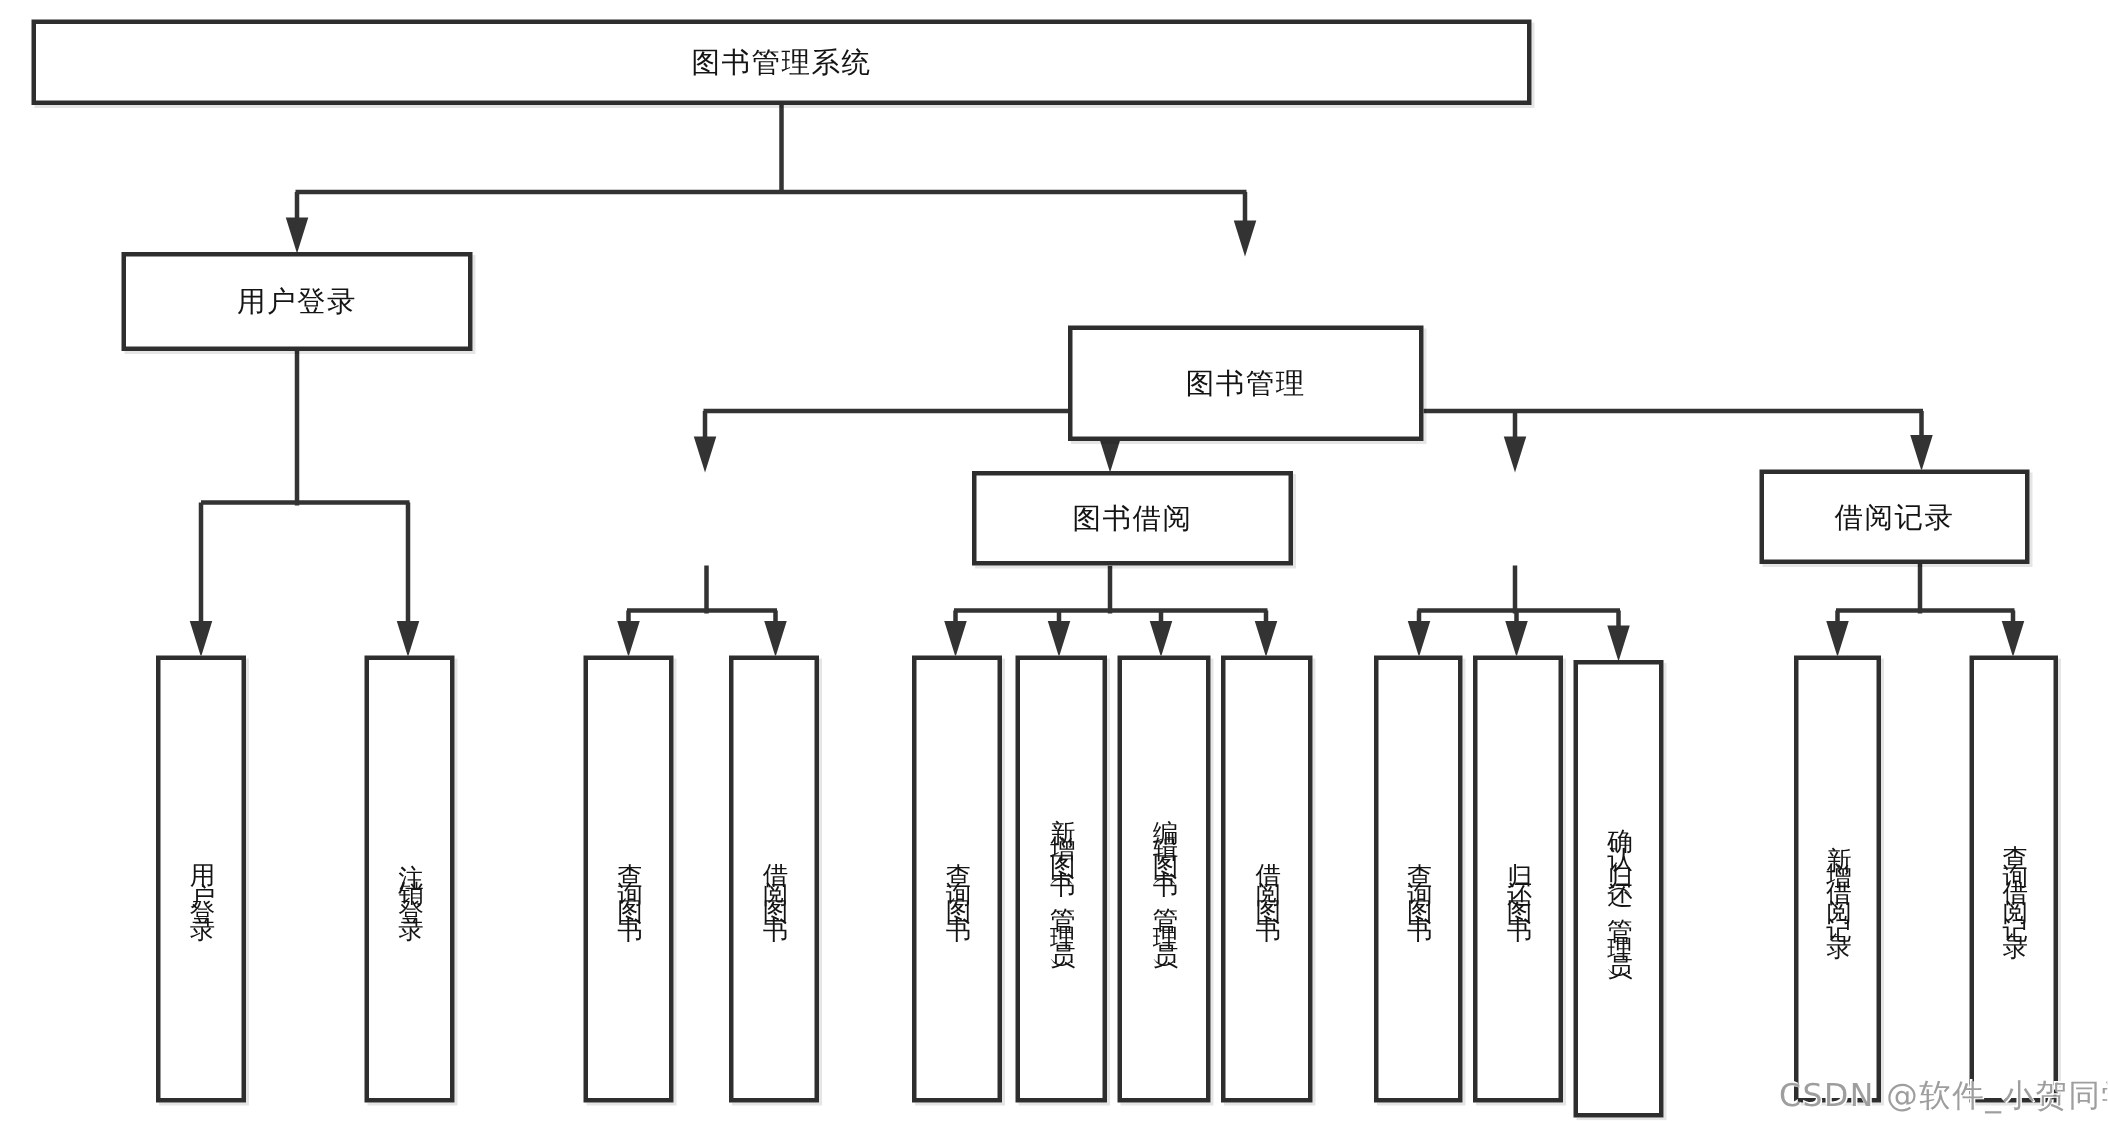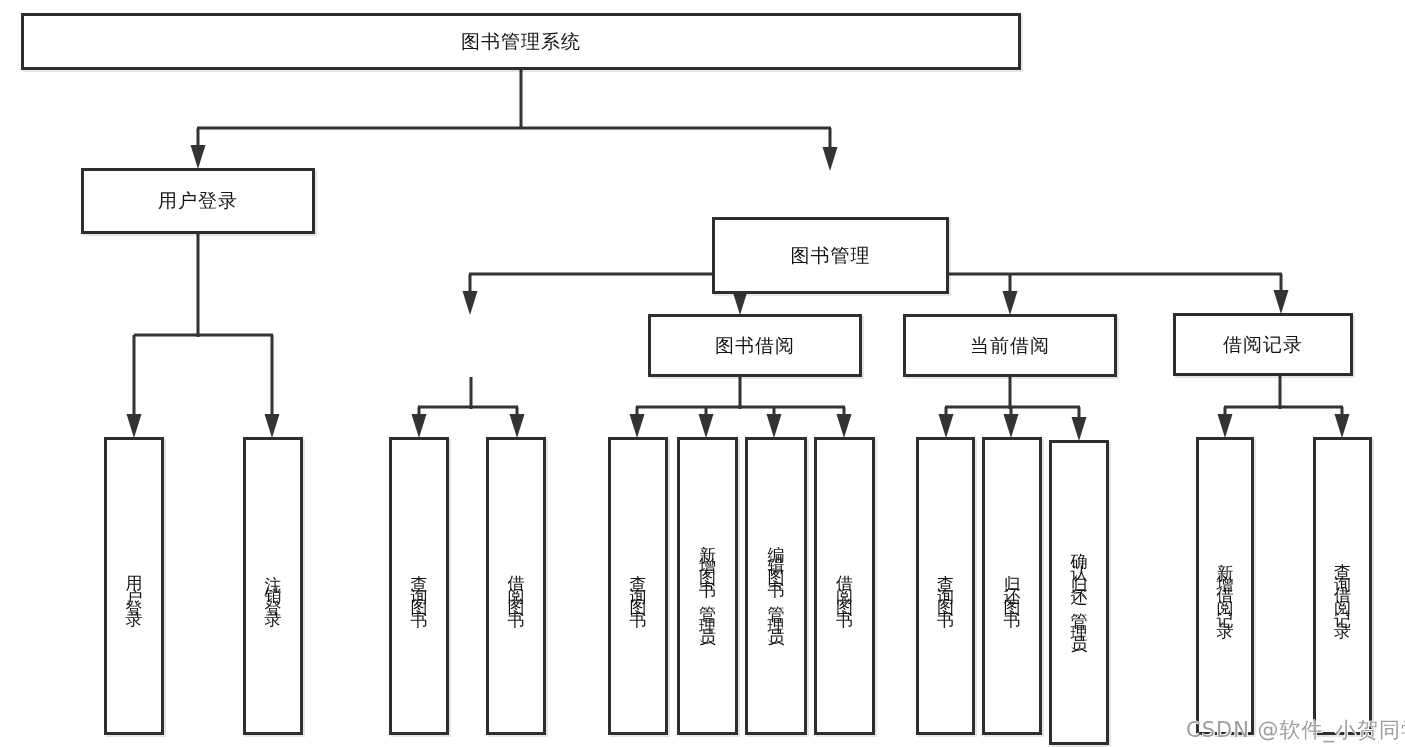--- a/index.html
+++ b/index.html
@@ -92,21 +92,20 @@
     <polygon class="arrow" points="1217.5,414 1232.5,414 1225,438"></polygon>
     <polygon class="arrow" points="1334.5,414 1349.5,414 1342,438"></polygon>
   </svg>
 
   <div class="node hbox" style="left:21px; top:13px; width:1000px; height:57px;">图书管理系统</div>
 
   <div class="node hbox" style="left:81px; top:168px; width:234px; height:66px;">用户登录</div>
   <div class="node hbox" style="left:712px; top:185px; width:237px; height:77px;margin-top:32px;">图书管理</div>
 
   <div class="node hbox" style="left:648px; top:314px; width:214px; height:63px;">图书借阅</div>
-  <div class="node hbox" style="left:903px; top:314px; width:214px; height:63px;">当前借阅</div>
   <div class="node hbox" style="left:1173px; top:313px; width:180px; height:63px;">借阅记录</div>
 
   <div class="node vbox" style="left:104px; top:437px; width:60px; height:298px;">用户登录</div>
   <div class="node vbox" style="left:243px; top:437px; width:60px; height:298px;">注销登录</div>
 
   <div class="node vbox" style="left:389px; top:437px; width:60px; height:298px;">查询图书</div>
   <div class="node vbox" style="left:486px; top:437px; width:60px; height:298px;">借阅图书</div>
 
   <div class="node vbox" style="left:608px; top:437px; width:60px; height:298px;">查询图书</div>
   <div class="node vbox" style="left:677px; top:437px; width:61px; height:298px;">新增图书（管理员）</div>

